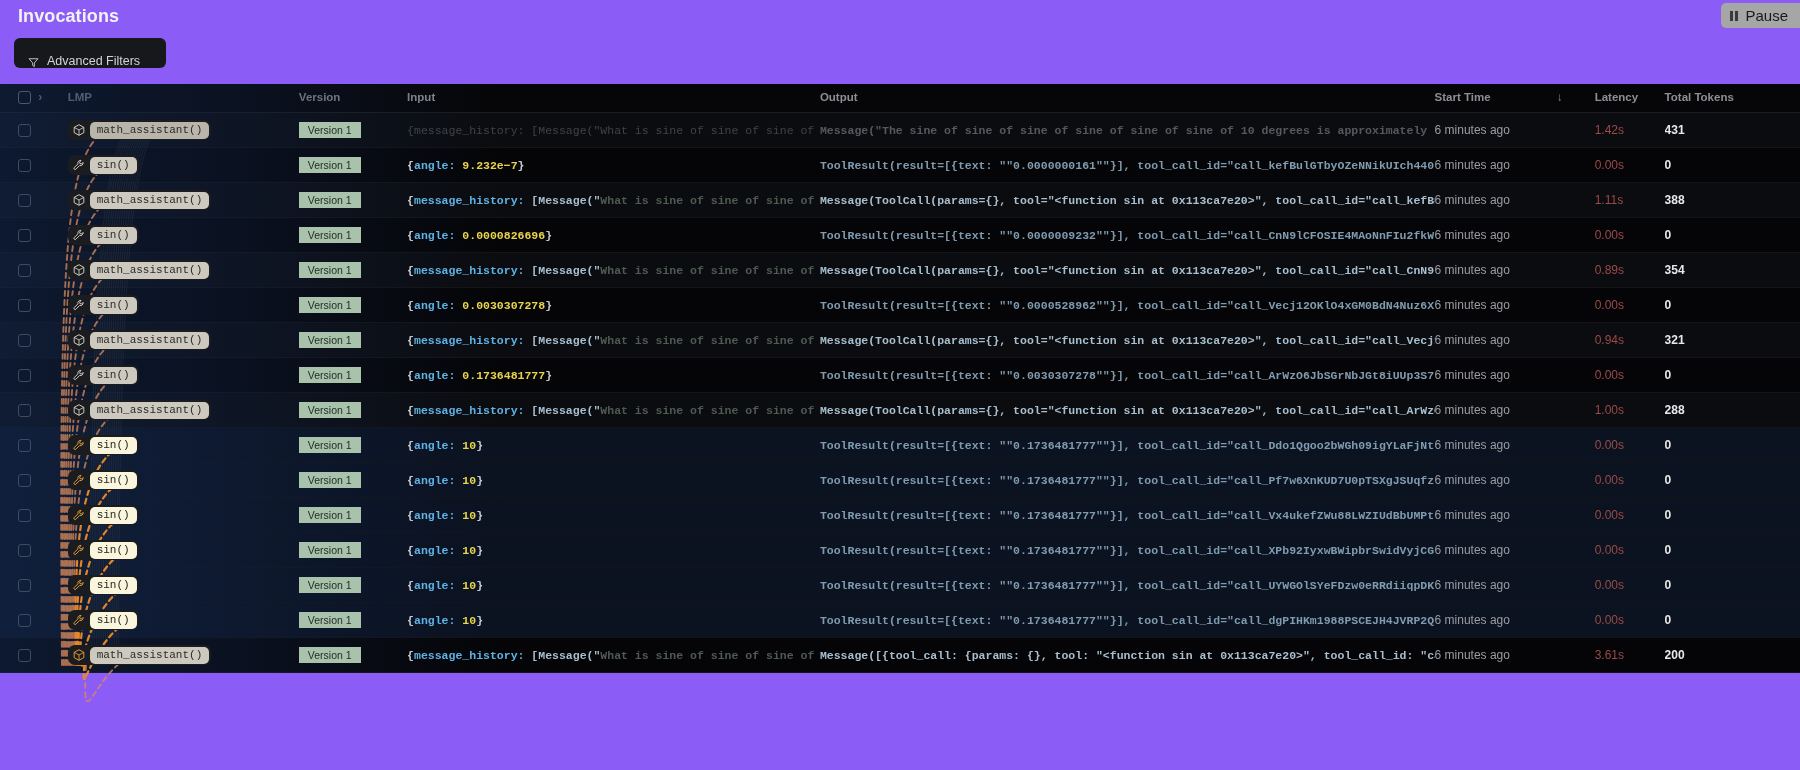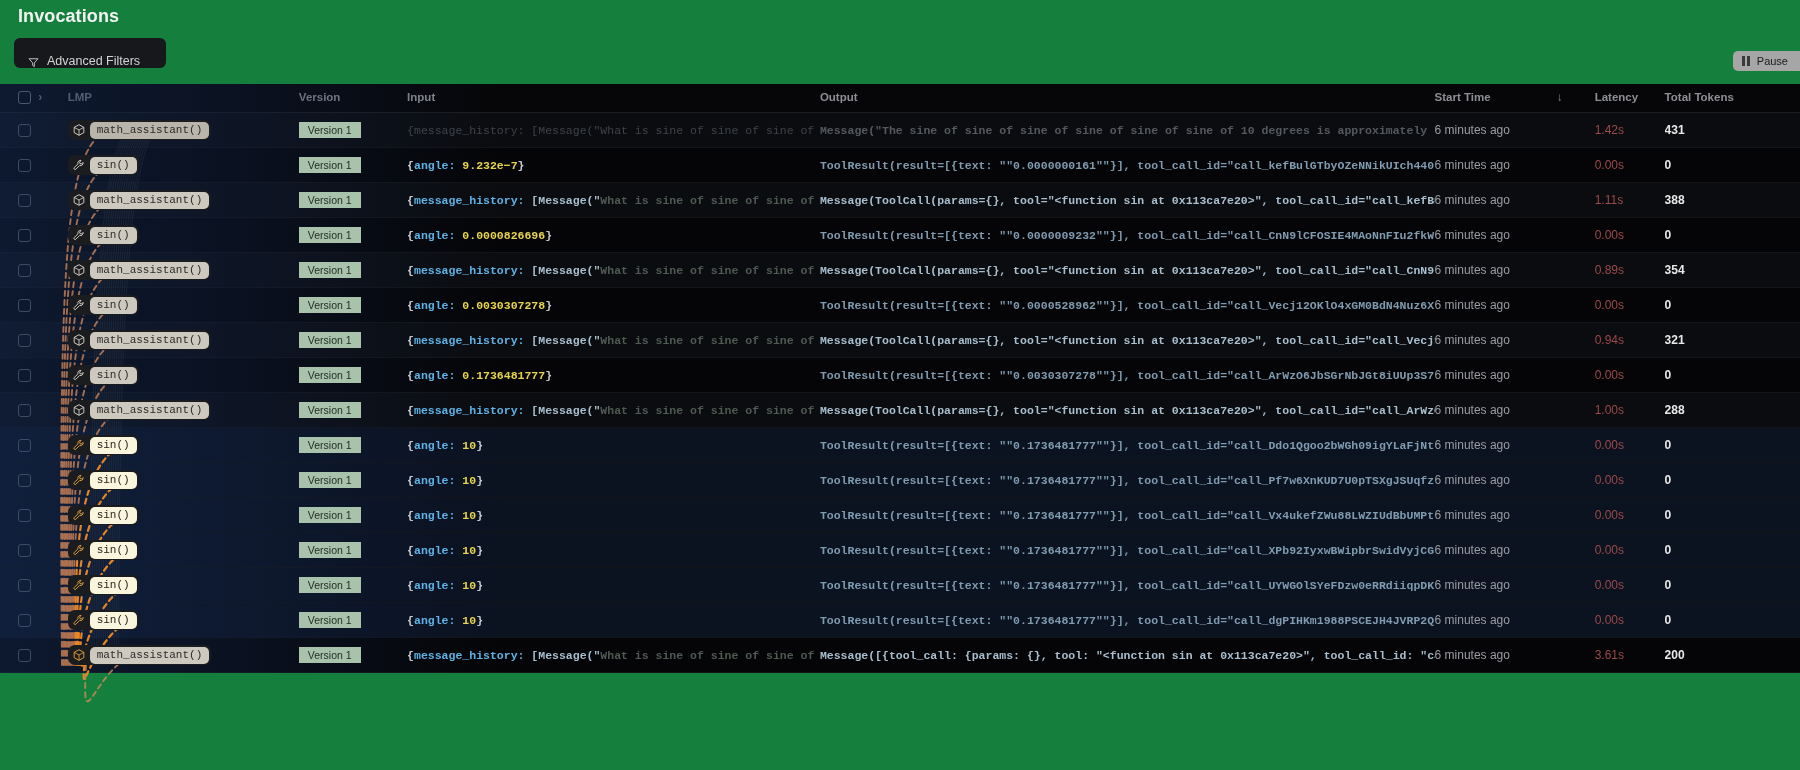--- a/index.html
+++ b/index.html
@@ -3,40 +3,39 @@
 <meta charset="utf-8">
 <style>
   * { box-sizing: border-box; margin: 0; padding: 0; }
   html, body {
     width: 1800px; height: 770px;
     background: #060608;
     color: #e6e6e6;
     font-family: "Liberation Sans", sans-serif;
     overflow: hidden;
   }
-  .app { position: relative; width: 1800px; height: 770px; background: #15803d; }
+  .app { position: relative; width: 1800px; height: 770px; background: #8b5cf6; }
 
   
   .page-header {
     position: relative;
     height: 34px;
     padding: 6px 0 0 18px;
   }
   .page-title {
     font-size: 18px; font-weight: bold; color: #f2f2f2; letter-spacing: .1px;
   }
   .pause-btn {
     position: absolute; top: 3px; right: 0px;
     display: flex; align-items: center; gap: 6px;
     background: #a6a6a6; color: #1a1a1a;
     border-radius: 5px 0 0 5px;
     padding: 4px 12px 4px 9px;
-    font-size: 11px; font-weight: 500;
+    font-size: 15px; font-weight: 500;
     cursor: pointer;
-    margin-top: 48px;
   }
   .pause-glyph { display:inline-block; width:9px; height:10px; position:relative; }
   .pause-glyph::before, .pause-glyph::after {
     content:""; position:absolute; top:0; width:3px; height:10px; background:#3a3a3a;
   }
   .pause-glyph::before { left:0; }
   .pause-glyph::after { left:5px; }
 
   
   .search-row {

